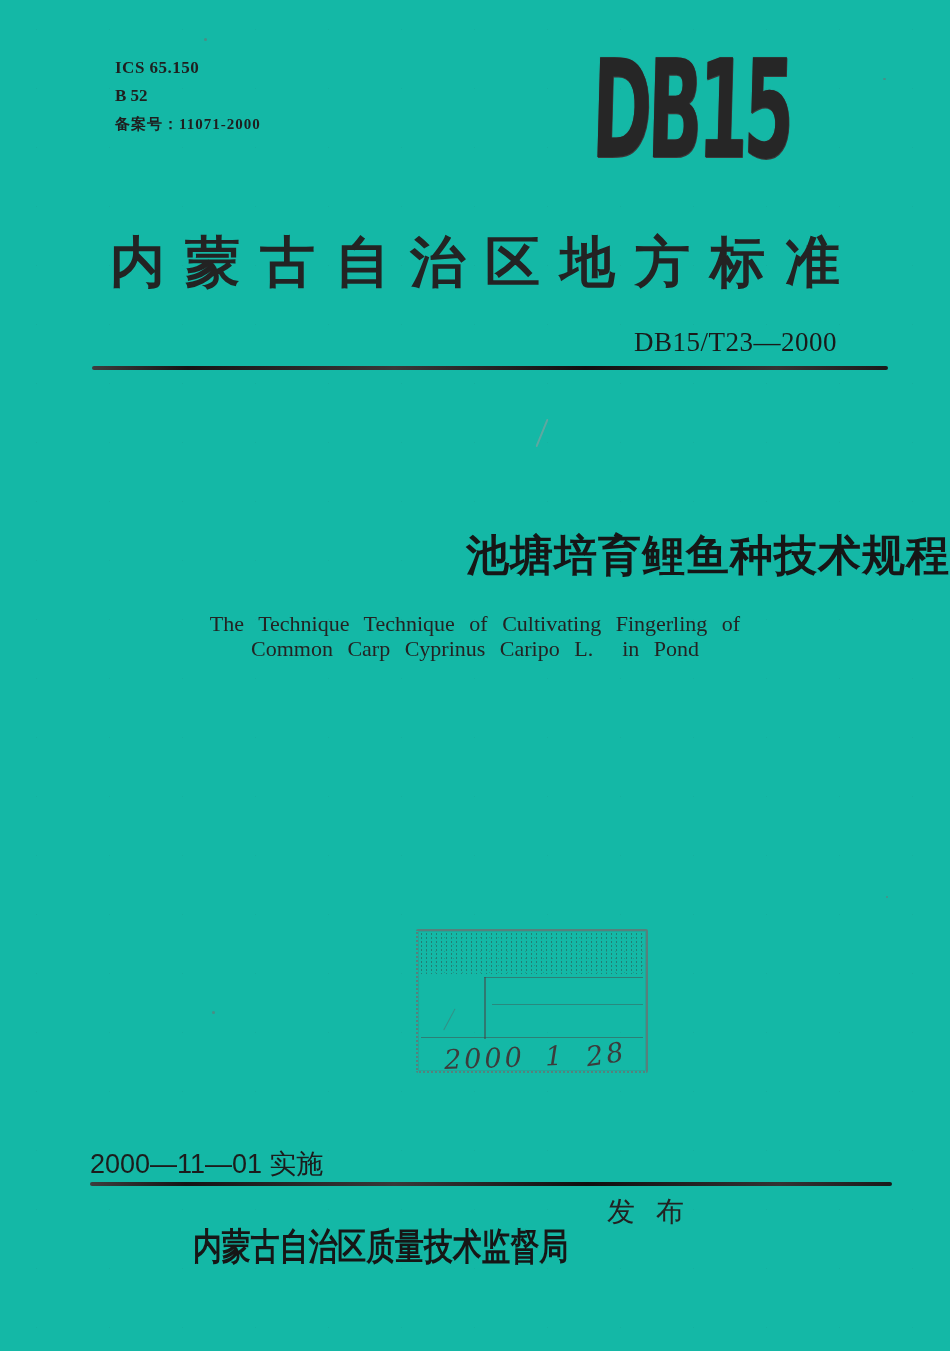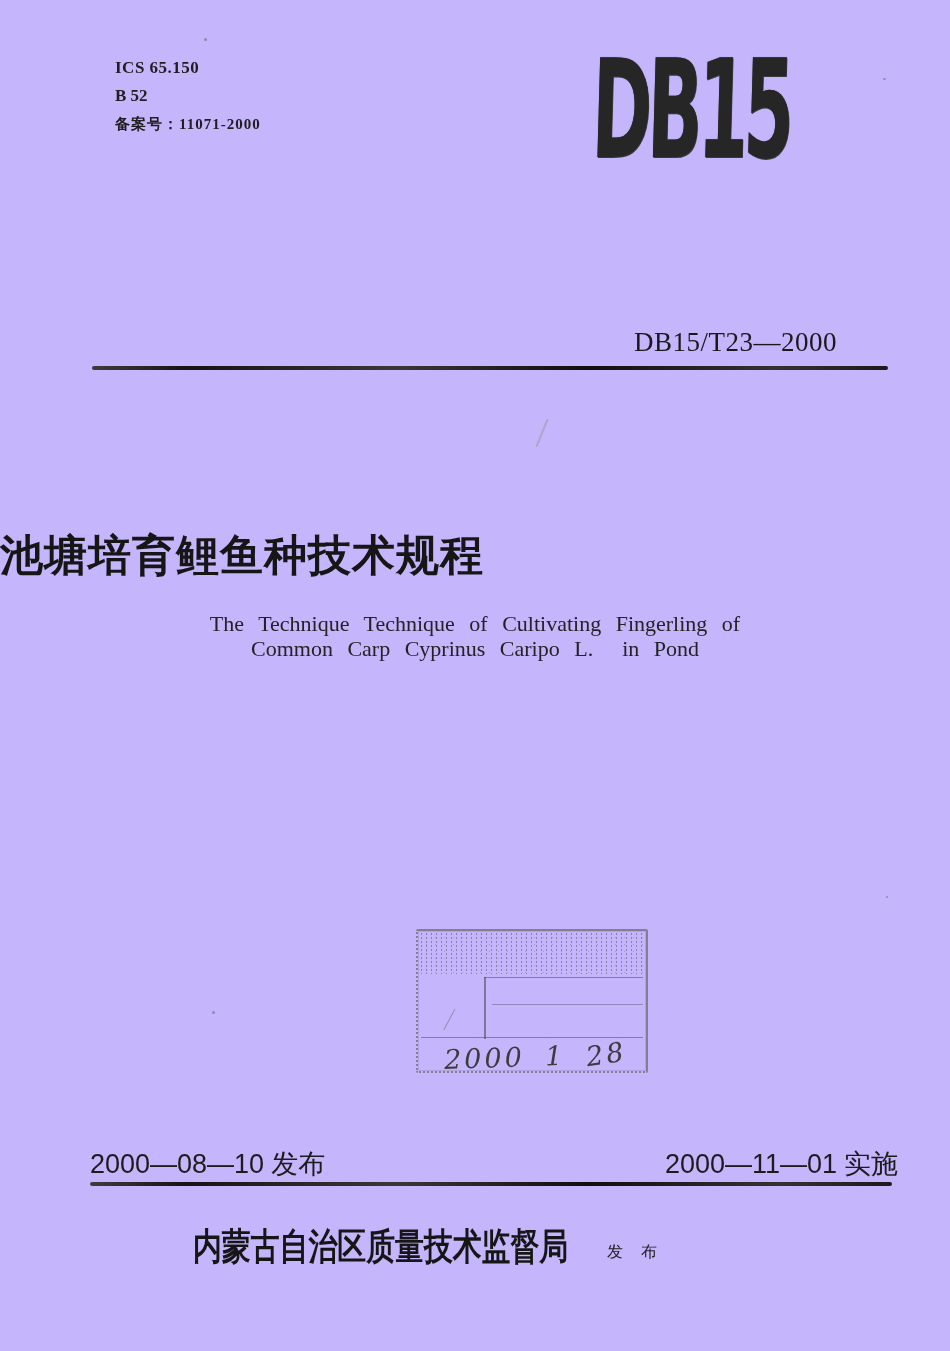--- a/index.html
+++ b/index.html
@@ -6,21 +6,21 @@
   html,body { width:950px; height:1351px; }
   body {
     font-family:"Liberation Serif", serif;
     background:#ffffff;
     position:relative;
     overflow:hidden;
     color:#1d1d1d;
   }
   .page {
     position:absolute; inset:0;
-    background:#c4b5fd;
+    background:#14b8a6;
   }
   
   .page::after {
     content:""; position:absolute; inset:0; pointer-events:none;
     background-image:radial-gradient(#2a2a2a 0.5px, transparent 0.7px);
     background-size:73px 59px;
     opacity:0.05;
   }
 
   
@@ -70,21 +70,21 @@
   
   .slash {
     position:absolute; left:541px; top:418px;
     width:2px; height:30px; background:#9a9a9a;
     transform:rotate(22deg); opacity:0.55; border-radius:1px;
   }
 
   
   .title-cn {
     position:absolute; top:527px; left:0; width:100%;
-    text-align:left; font-size:43px; font-weight:bold;
+    text-align:right; font-size:43px; font-weight:bold;
     letter-spacing:1px; color:#161616; white-space:nowrap;font-family:Liberation Mono, monospace;
   }
   .title-en {
     position:absolute; top:611px; left:0; width:100%;
     text-align:center; font-size:22px; line-height:25px;
     color:#232323; word-spacing:9px;
   }
   .title-en .l2 { white-space:pre;font-family:Liberation Serif, serif; }
 
   
@@ -137,22 +137,22 @@
   .dates .lbl { font-family:"Liberation Serif", serif; margin-left:7px; }
 
   
   .publisher-name {
     position:absolute; left:193px; top:1222px;
     font-size:37px; font-weight:bold; white-space:nowrap;
     color:#161616;
     transform:scaleX(0.78); transform-origin:left top;
   }
   .publish-label {
-    position:absolute; left:607px; top:1242px;
-    font-size:16px; letter-spacing:7px; color:#222; white-space:nowrap;
+    position:absolute; left:607px; top:1193px;
+    font-size:28px; letter-spacing:7px; color:#222; white-space:nowrap;
   }
 
   
   .speck { position:absolute; background:#6f6f6f; border-radius:50%; opacity:0.6; }
   .sp1 { left:204px; top:38px;  width:3px; height:3px; }
   .sp2 { left:883px; top:78px;  width:3px; height:2px; }
   .sp3 { left:212px; top:1011px; width:3px; height:3px; }
   .sp4 { left:886px; top:896px; width:2px; height:2px; }
 </style>
 </head>
@@ -161,20 +161,21 @@
 <div class="page">
 
   <div class="meta">
     <div class="ics">ICS 65.150</div>
     <div class="cls">B 52</div>
     <div class="rec">备案号：11071-2000</div>
   </div>
 
   <div class="db15">DB15</div>
 
+  <div class="region-title">内蒙古自治区地方标准</div>
 
   <div class="std-number">DB15/T23—2000</div>
 
   <div class="rule rule-top"></div>
 
   <div class="slash"></div>
 
   <div class="title-cn">池塘培育鲤鱼种技术规程</div>
 
   <div class="title-en">
@@ -191,23 +192,20 @@
     <div class="stamp-scribble"></div>
     <div class="stamp-date">
       <span class="year">2000</span>
       <span class="month">1</span>
       <span class="day">28</span>
     </div>
   </div>
 
   <div class="dates">
     <div>
-      <span>2000—08—10</span><span class="lbl">发布</span>
-    </div>
-    <div>
       <span>2000—11—01</span><span class="lbl">实施</span>
     </div>
   </div>
 
   <div class="rule rule-bottom"></div>
 
   <div class="publisher-name">内蒙古自治区质量技术监督局</div>
   <div class="publish-label">发 布</div>
 
   <div class="speck sp1"></div>

